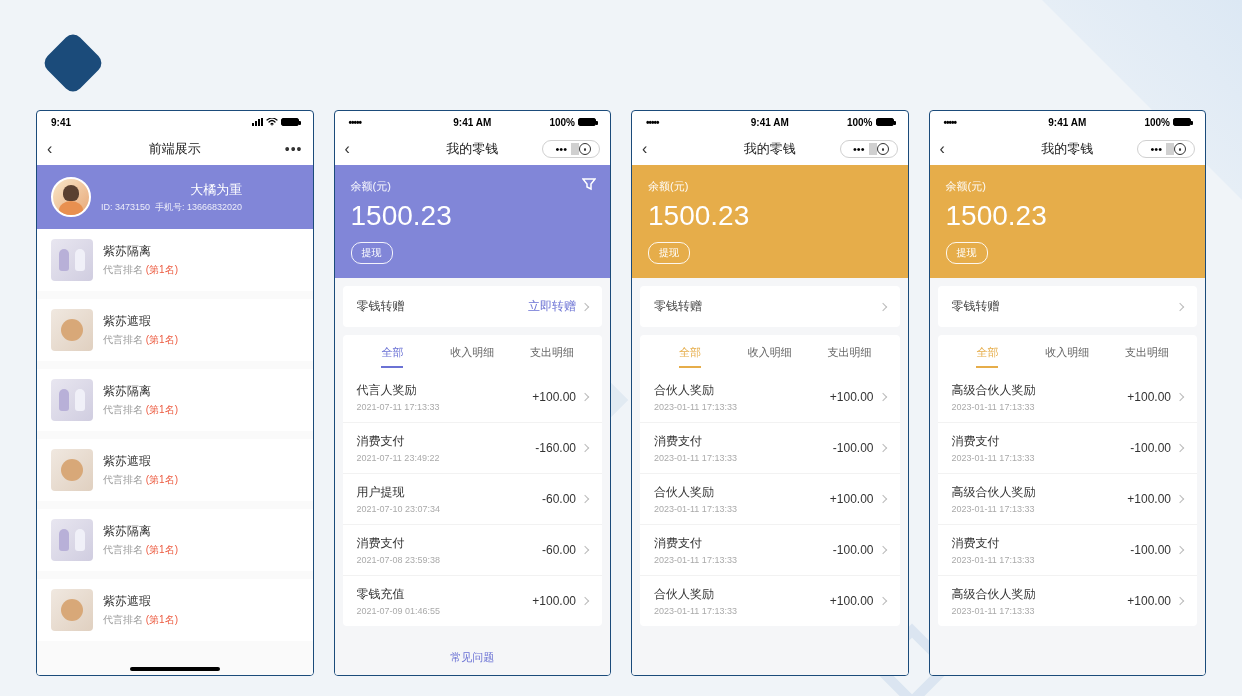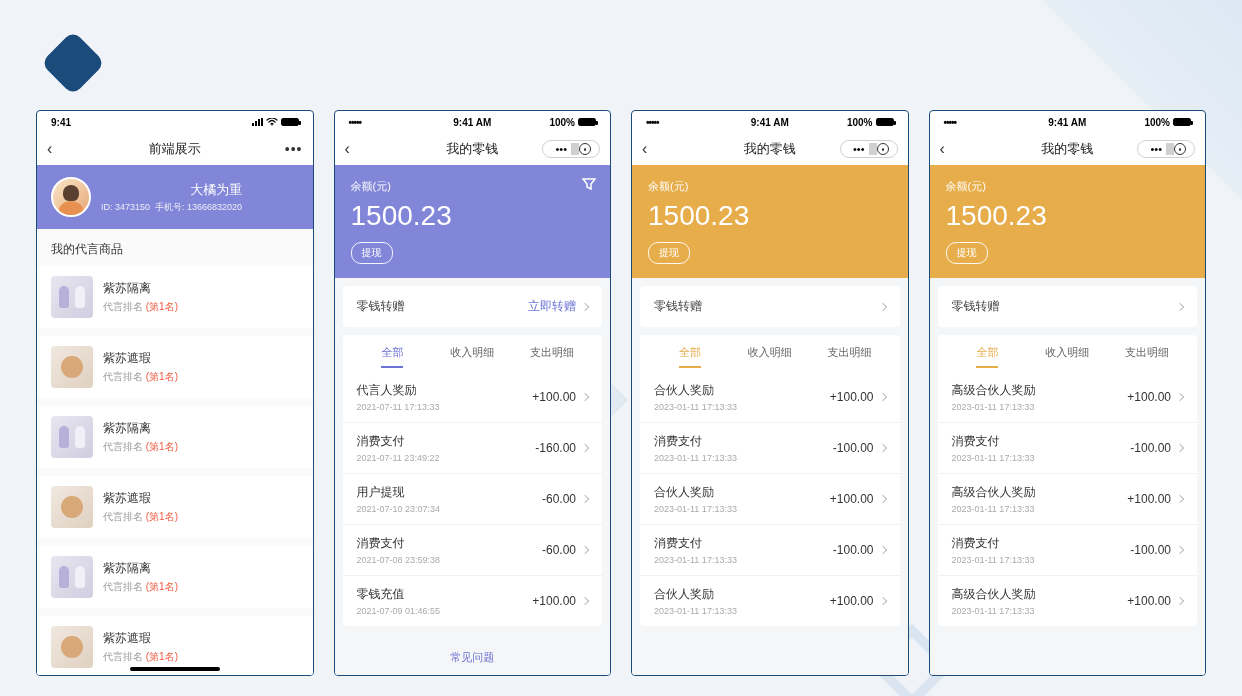--- a/index.html
+++ b/index.html
@@ -130,21 +130,20 @@
       <span class="title">前端展示</span>
       <span class="dots">•••</span>
     </div>
     <div class="profile">
       <div class="avatar"></div>
       <div class="info">
         <div class="name">大橘为重</div>
         <div class="sub"><span>ID: 3473150</span>&nbsp;&nbsp;<span>手机号: 13666832020</span></div>
       </div>
     </div>
-    <div class="section-label">我的代言商品</div>
     <div class="prod-list" id="p1-list">
         <div class="prod">
           <div class="thumb"></div>
     <div>
             <div class="pt">紫苏隔离</div>
     <div class="pr">代言排名 <span class="rank">(第1名)</span></div>
           </div>
         </div>
         <div class="prod alt">
           <div class="thumb"></div>

